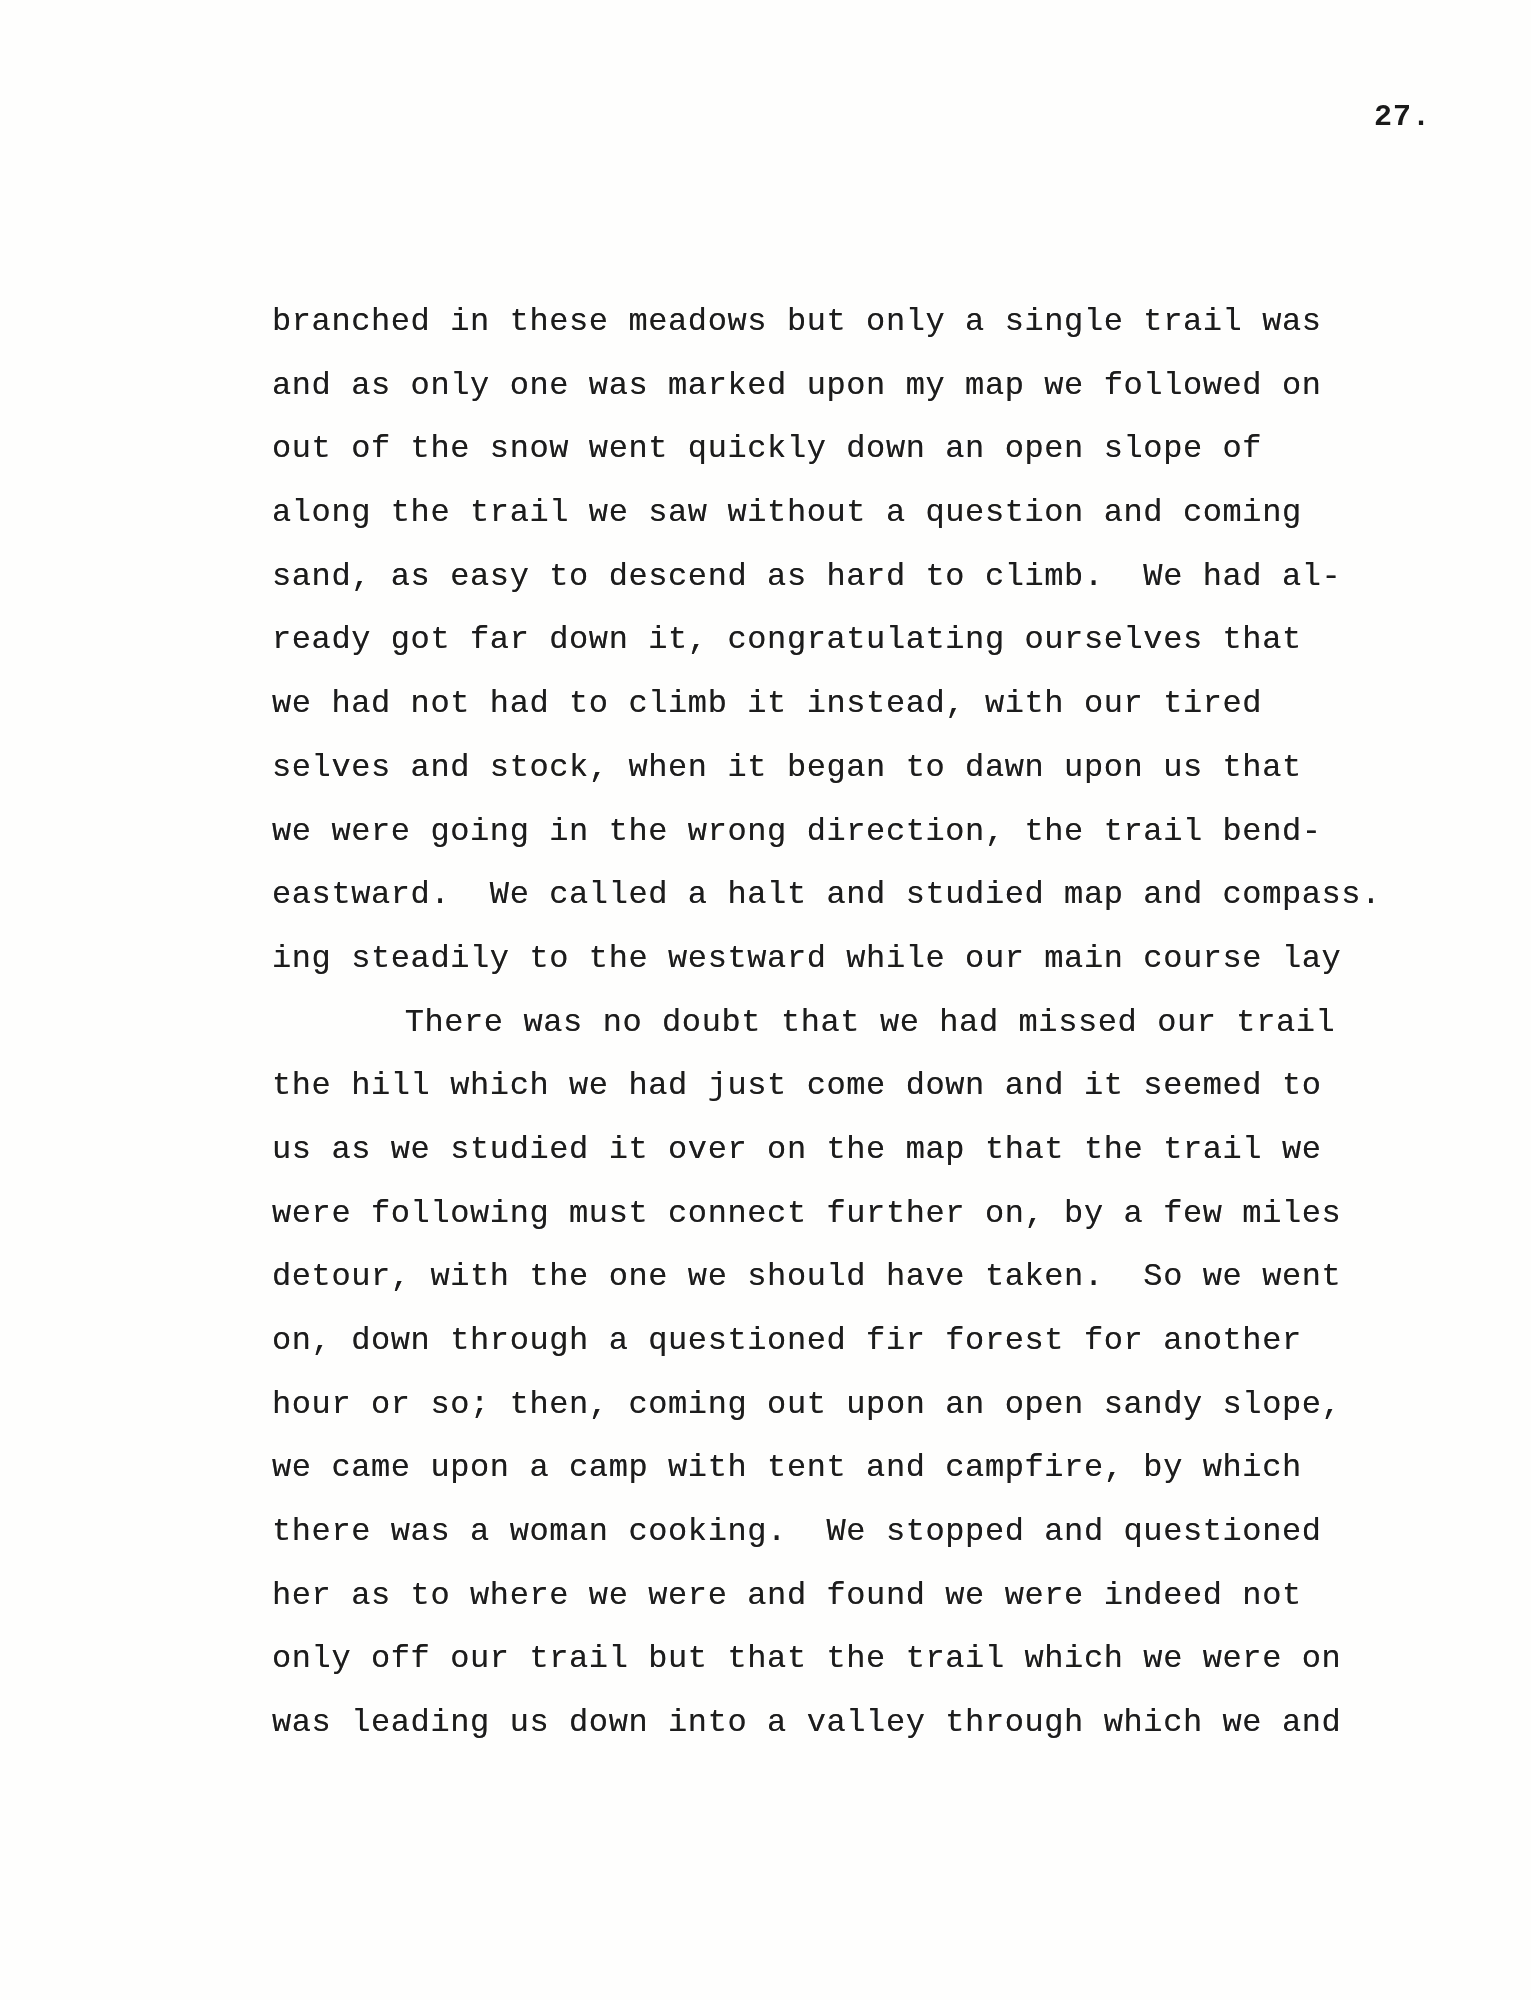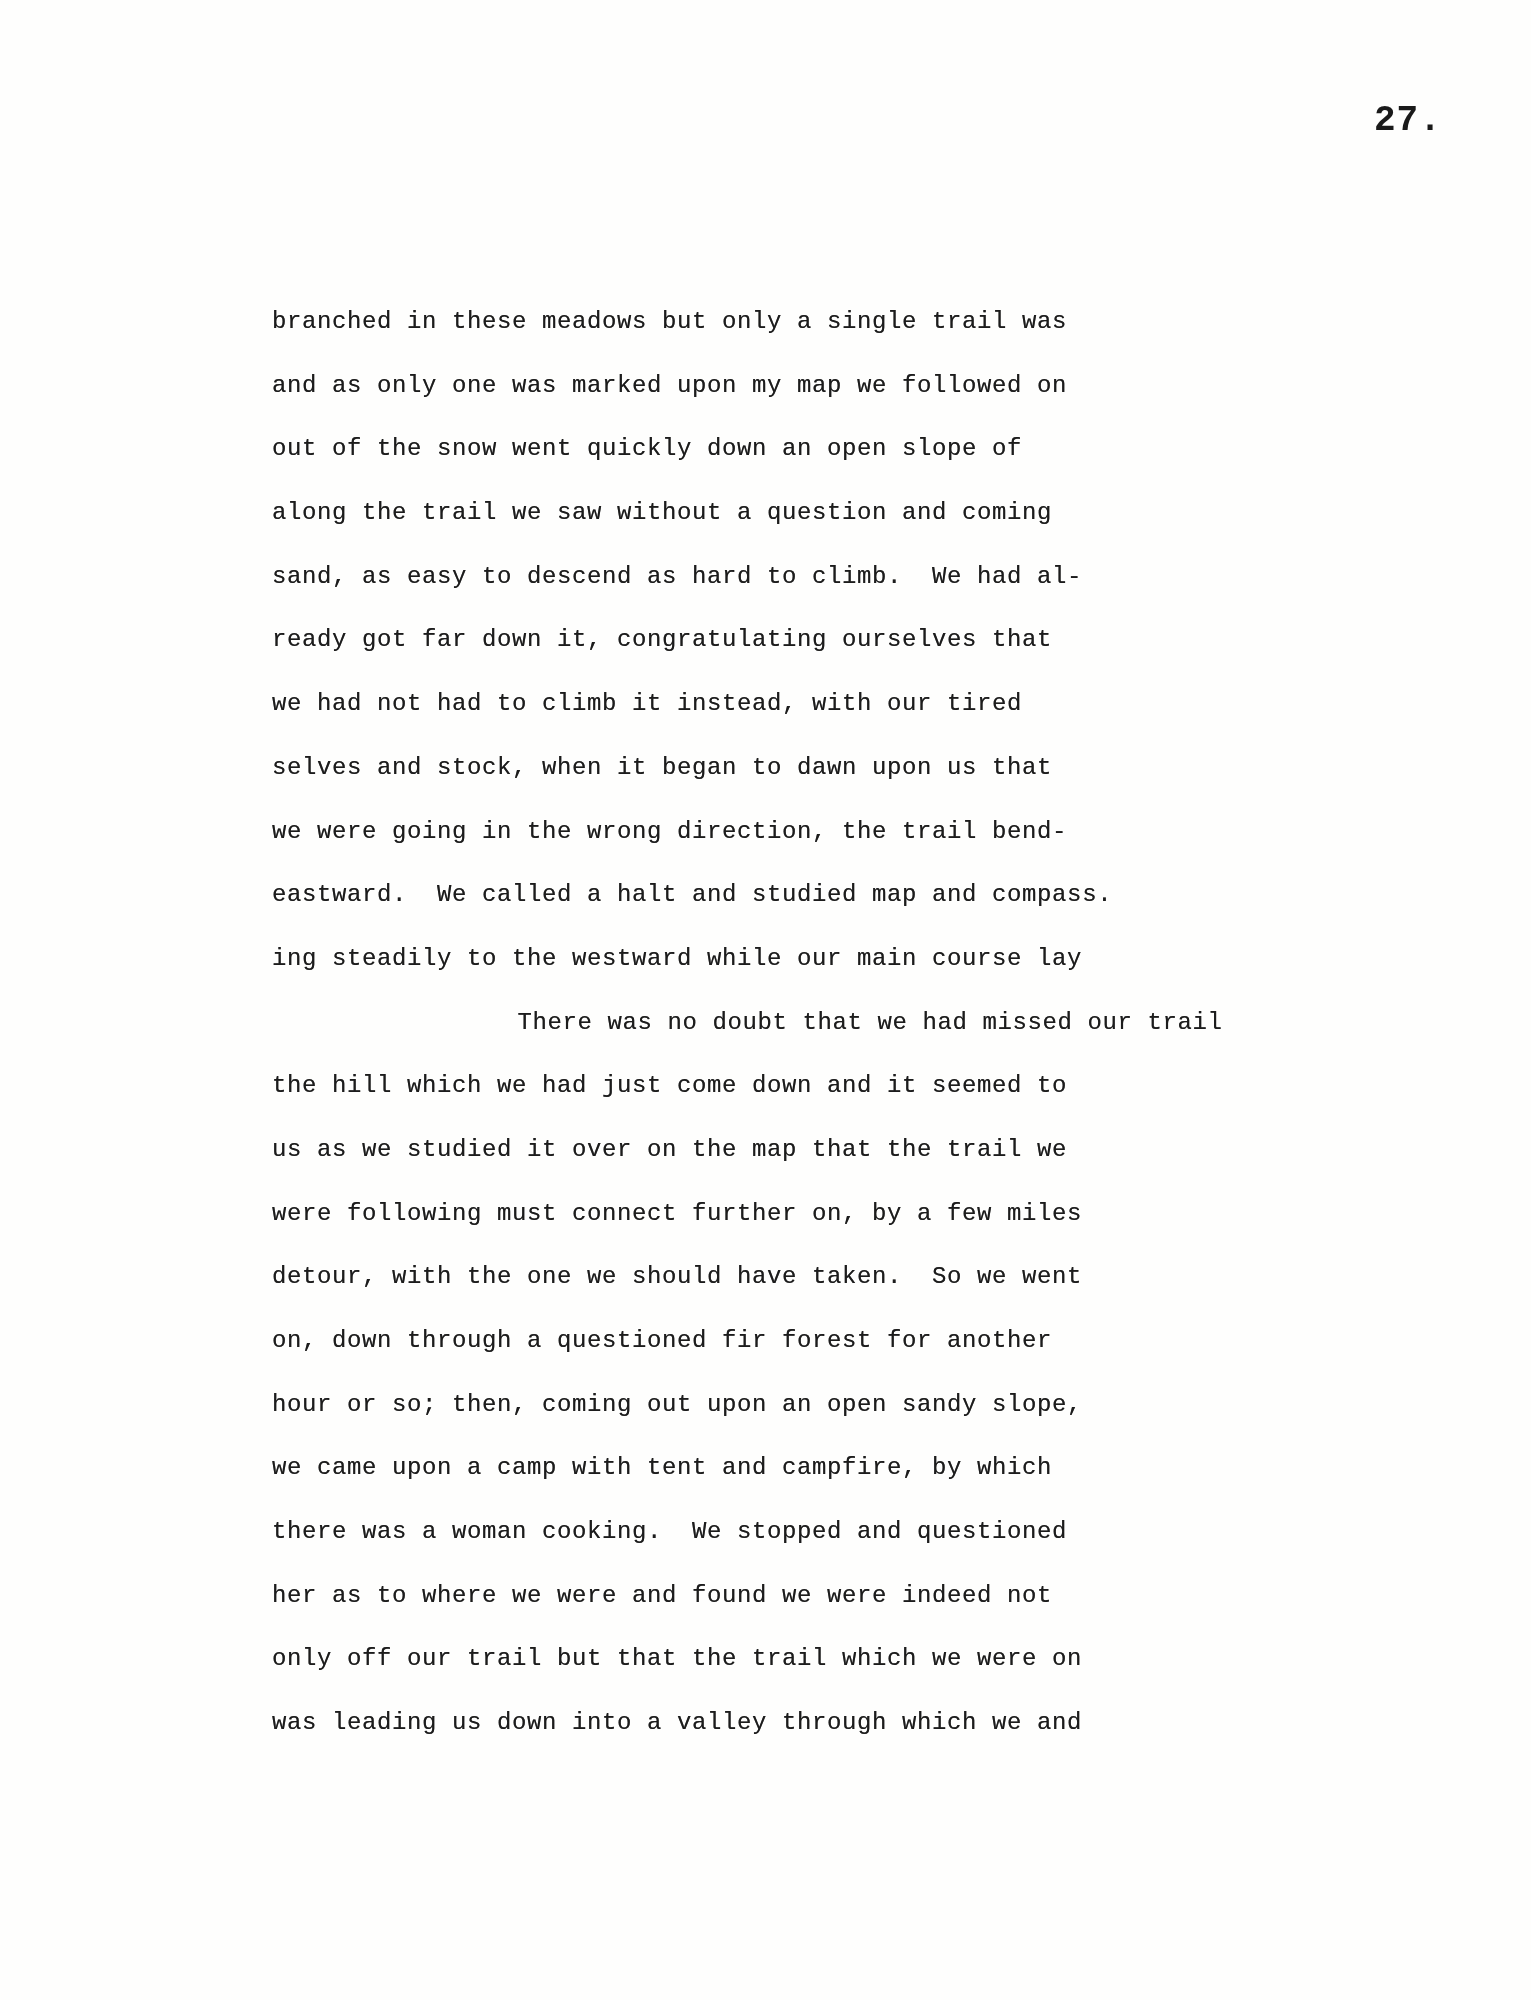--- a/index.html
+++ b/index.html
@@ -19,34 +19,34 @@
       left: 0; top: 0;
       width: 1531px;
       height: 2000px;
       background: #fefefd;
     }
     .page-number {
       position: absolute;
       left: 1374px;
       top: 100px;
       font-family: "Liberation Mono", "DejaVu Sans Mono", monospace;
-      font-size: 36px;
+      font-size: 30px;
       color: #1a1a1a;
       letter-spacing: 1px;
       font-weight: bold;
     }
     .body-text {
       position: absolute;
       left: 272px;
       top: 290px;
       width: 1100px;
     }
     .line {
       font-family: "Liberation Mono", "DejaVu Sans Mono", monospace;
-      font-size: 24px;
+      font-size: 32px;
       line-height: 63.7px;
       height: 63.7px;
       color: #1c1c1c;
       white-space: pre;
       letter-spacing: 0.6px;
       text-shadow: 0 0 0.6px rgba(0,0,0,0.55);
     }
     .line.indent {
       padding-left: 96px;
       text-align: center;

